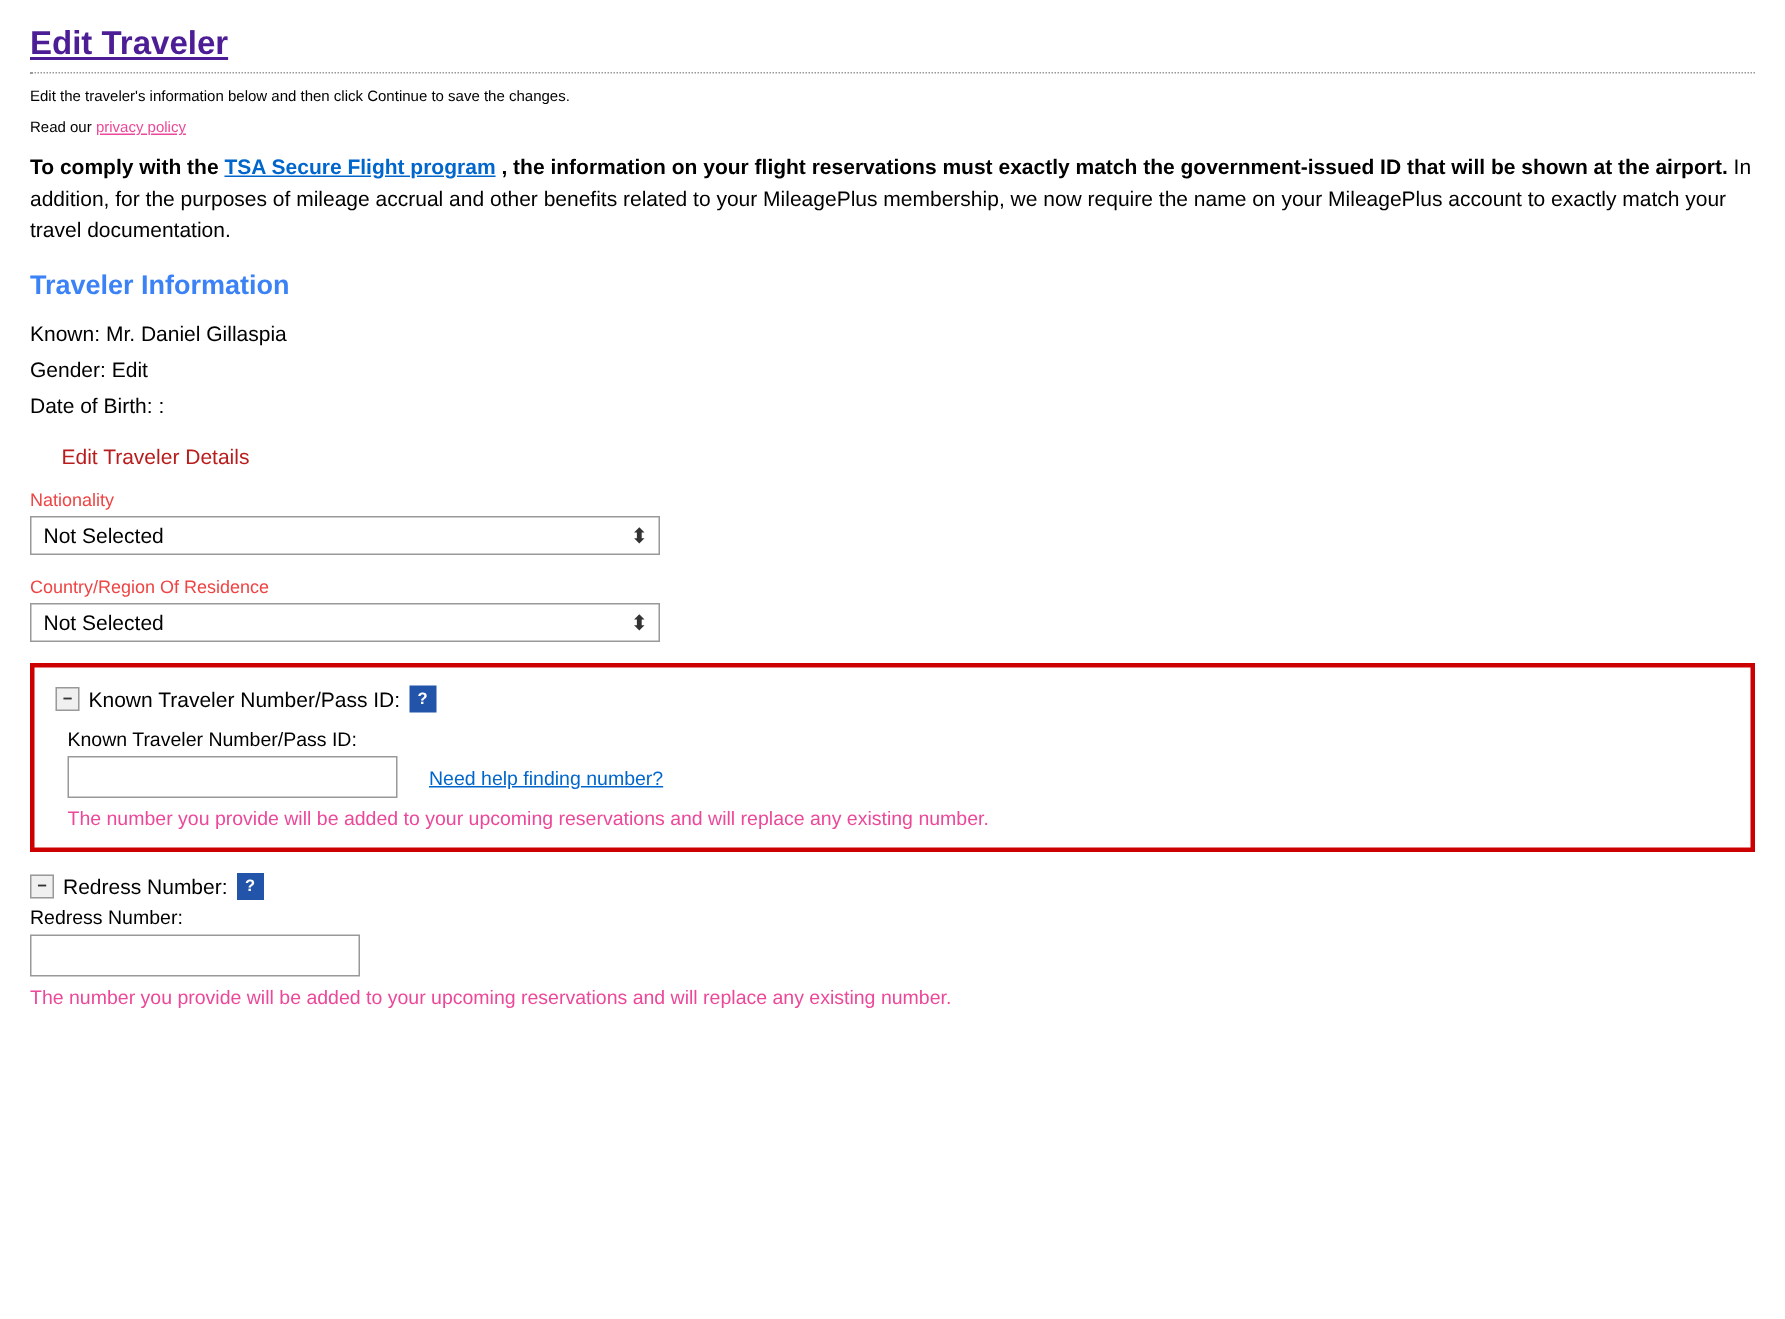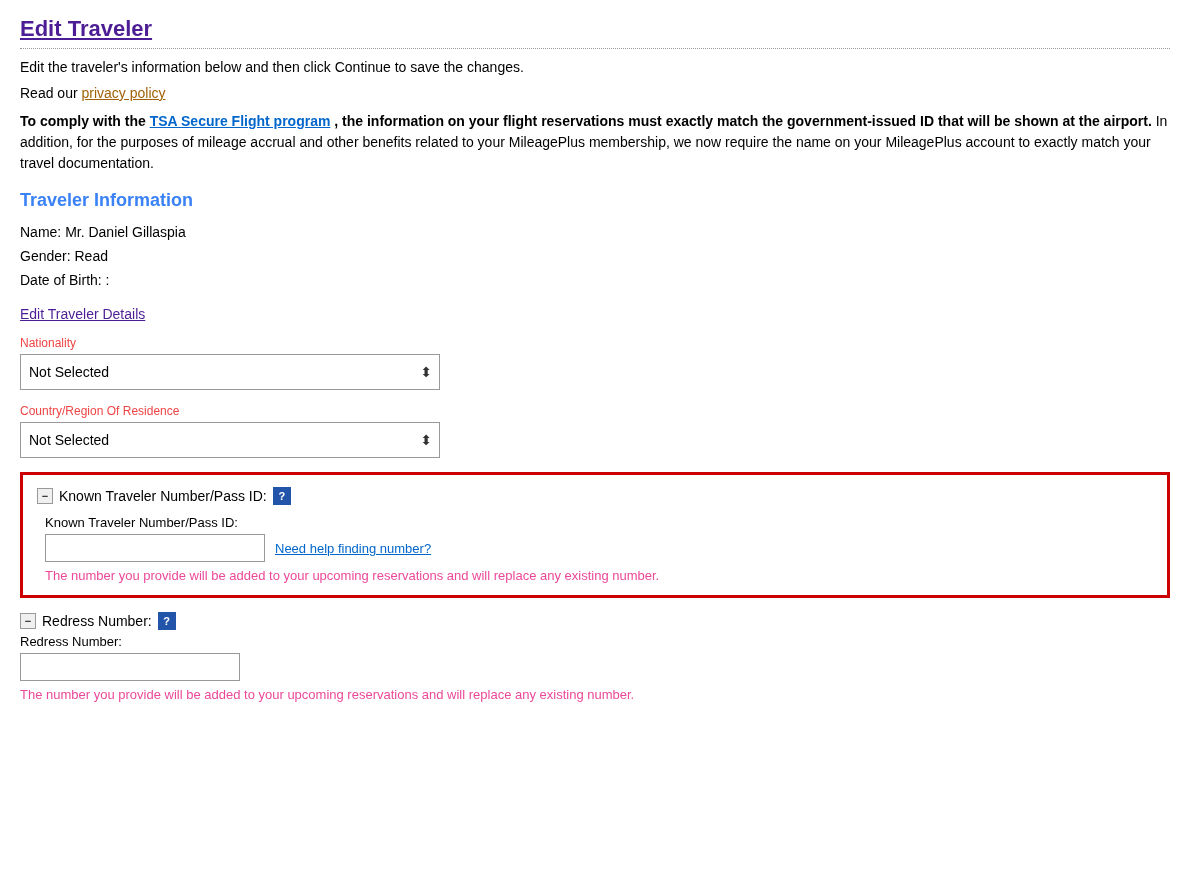--- a/index.html
+++ b/index.html
@@ -22,25 +22,25 @@
       font-weight: bold;
       color: #4c1d95;
       text-decoration: underline;
       margin-bottom: 10px;
       padding-bottom: 6px;
       border-bottom: 1px dotted #999;
     }
 
     .intro-text {
       margin-bottom: 10px;
-      font-size: 14px;
+      font-size: 10px;
     }
 
     .privacy-link {
-      color: #a16207;
+      color: #ec4899;
       text-decoration: underline;
       cursor: pointer;
     }
 
     .tsa-notice {
       margin-bottom: 16px;
       font-size: 14px;
       line-height: 1.5;
     }
 
@@ -63,45 +63,45 @@
       margin-bottom: 10px;
     }
 
     .traveler-info {
       margin-bottom: 14px;
       line-height: 1.7;
       font-size: 14px;
     }
 
     .edit-traveler-link {
-      color: #4c1d95;
-      text-decoration: underline;
+      color: #b91c1c;
       cursor: pointer;
       margin-bottom: 14px;
       display: inline-block;
+      margin-left: 21px;
     }
 
     .field-group {
       margin-bottom: 14px;
     }
 
     .field-label {
       font-size: 12px;
       margin-bottom: 4px;
       color: #ef4444;
     }
 
     .select-wrapper {
       position: relative;
       display: inline-block;
     }
 
     select.field-select {
       width: 420px;
-      height: 36px;
+      height: 26px;
       font-size: 14px;
       padding: 4px 8px;
       border: 1px solid #999;
       background: #fff;
       appearance: none;
       -webkit-appearance: none;
       padding-right: 28px;
       cursor: pointer;
     }
 
@@ -167,21 +167,21 @@
     .sub-field-label {
       font-size: 13px;
       margin-bottom: 4px;
       color: #000;
       padding-left: 8px;
     }
 
     .input-row {
       display: flex;
       align-items: center;
-      gap: 10px;
+      gap: 21px;
       padding-left: 8px;
       margin-bottom: 6px;
     }
 
     .text-input {
       width: 220px;
       height: 28px;
       border: 1px solid #999;
       padding: 3px 6px;
       font-size: 13px;
@@ -243,26 +243,26 @@
     <a class="tsa-link">TSA Secure Flight program</a>
     <span>, the information on your flight reservations must exactly match the government-issued ID that will be shown at the airport.</span>
   </strong>
   <span> In addition, for the purposes of mileage accrual and other benefits related to your MileagePlus membership, we now require the name on your MileagePlus account to exactly match your travel documentation.</span>
 </p>
 
 <h2 class="section-title">Traveler Information</h2>
 
 <div class="traveler-info">
   <div>
-    <span>Name:</span>
+    <span>Known:</span>
     <span>Mr. Daniel Gillaspia</span>
   </div>
   <div>
     <span>Gender:</span>
-    <span>Read</span>
+    <span>Edit</span>
   </div>
   <div>
     <span>Date of Birth:</span>
     <span>:</span>
   </div>
 </div>
 
 <a class="edit-traveler-link">Edit Traveler Details</a>
 
 <div class="field-group">

